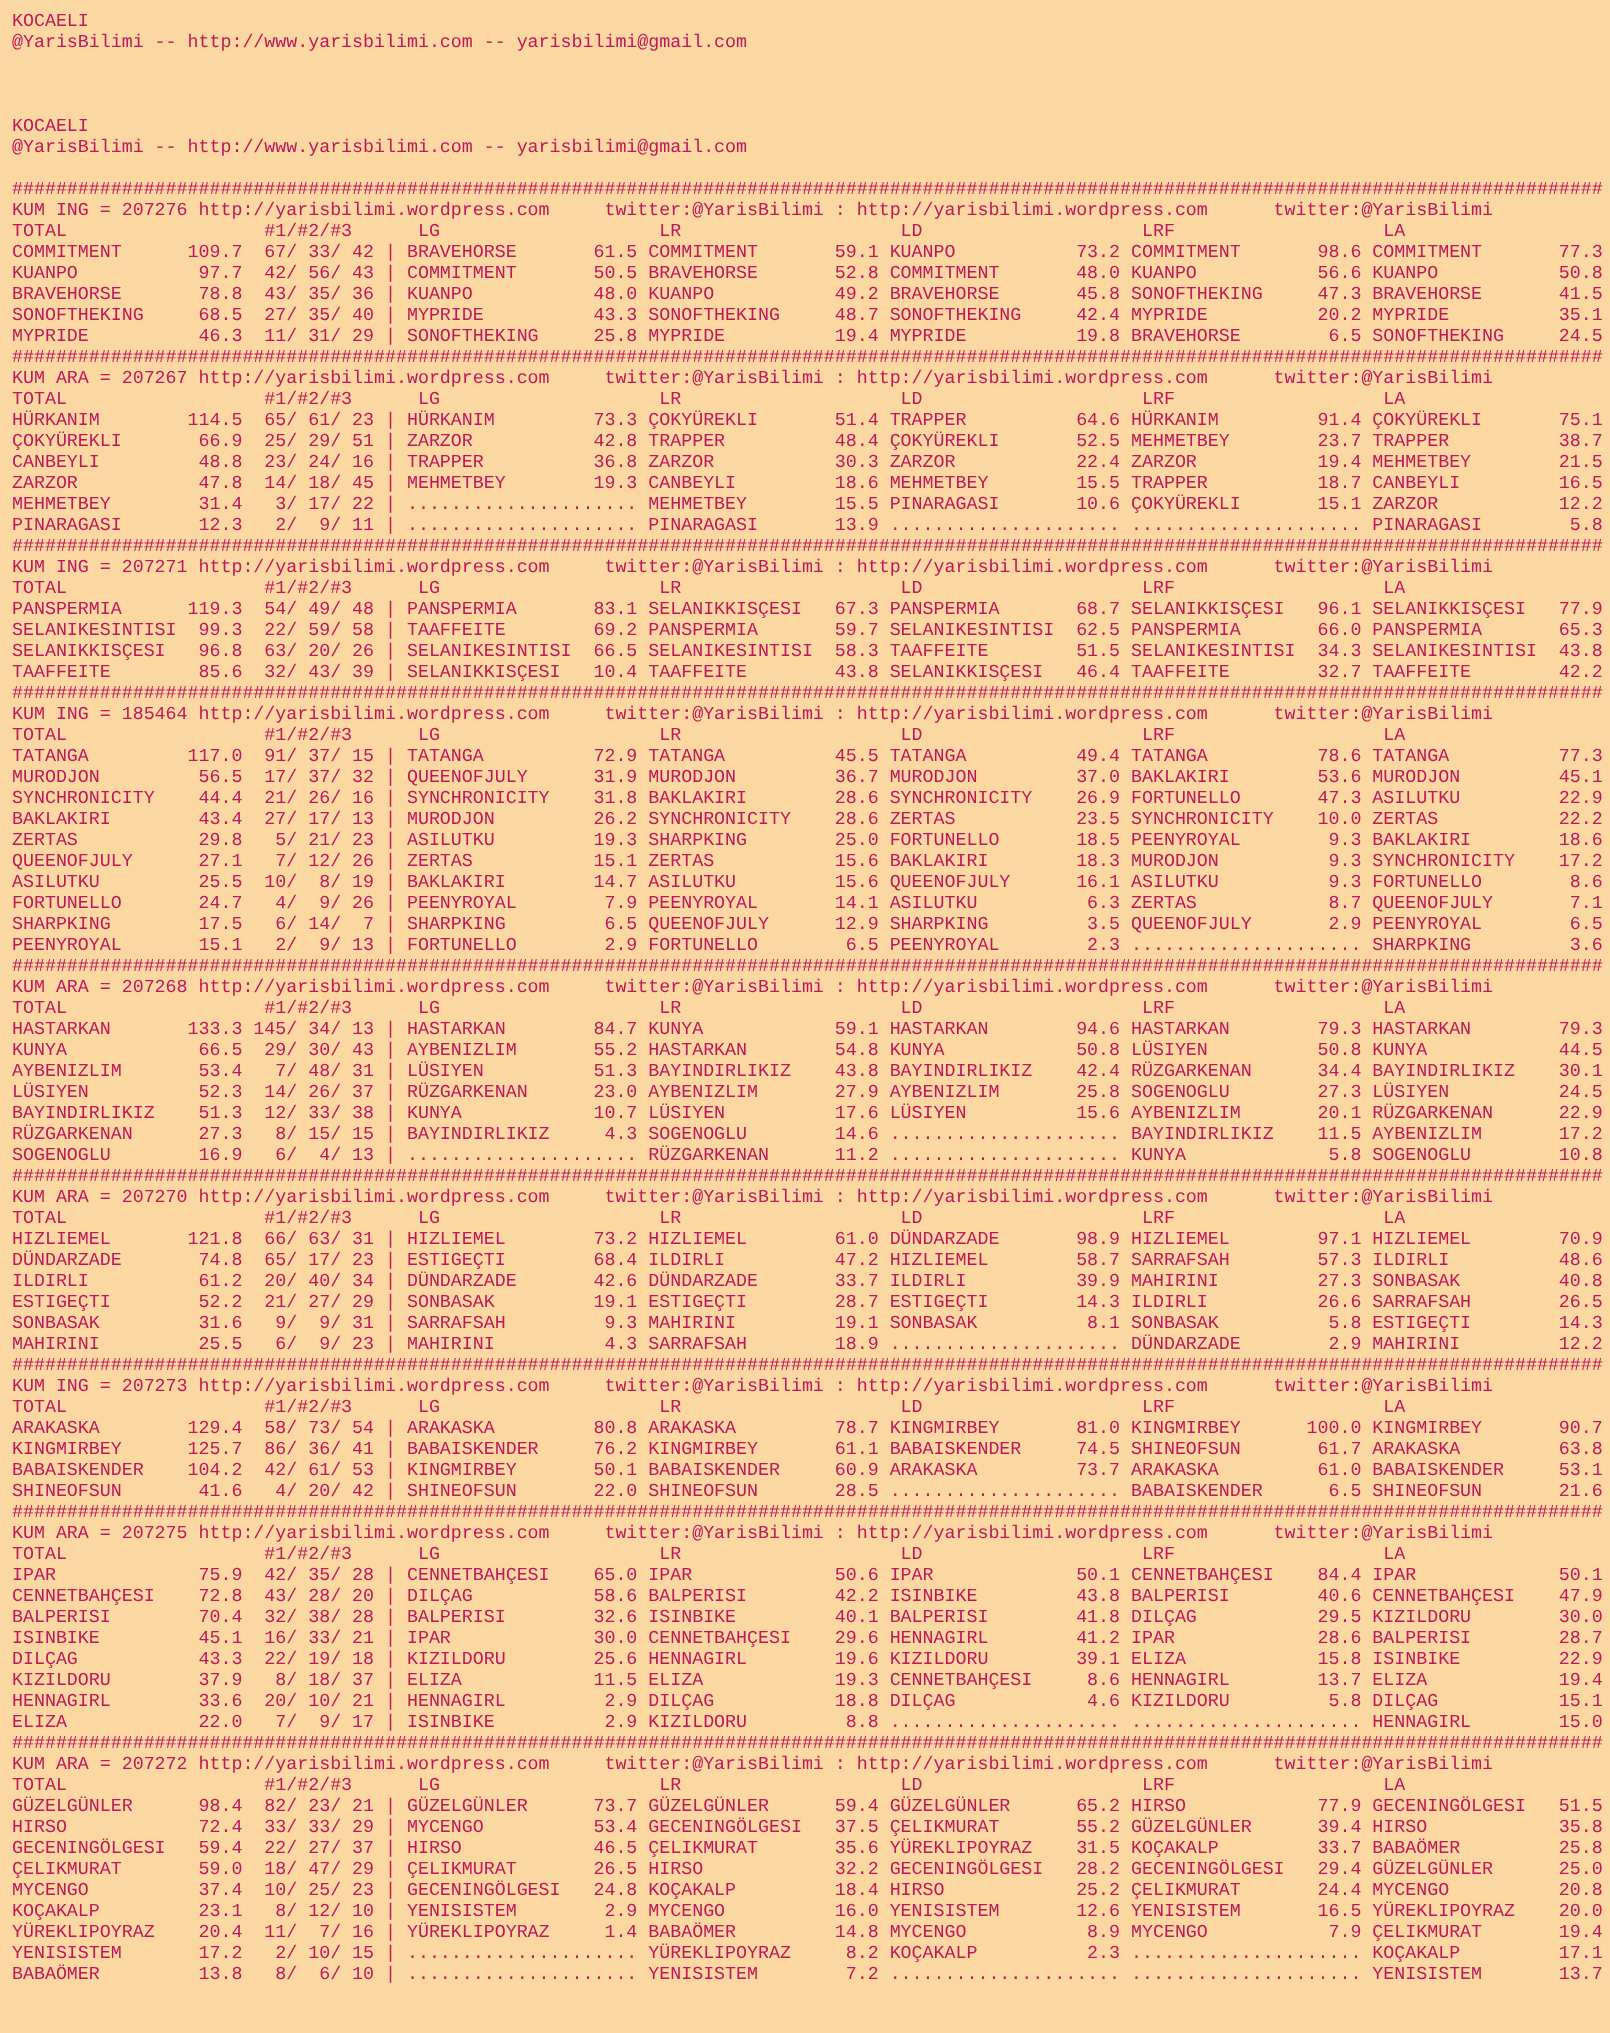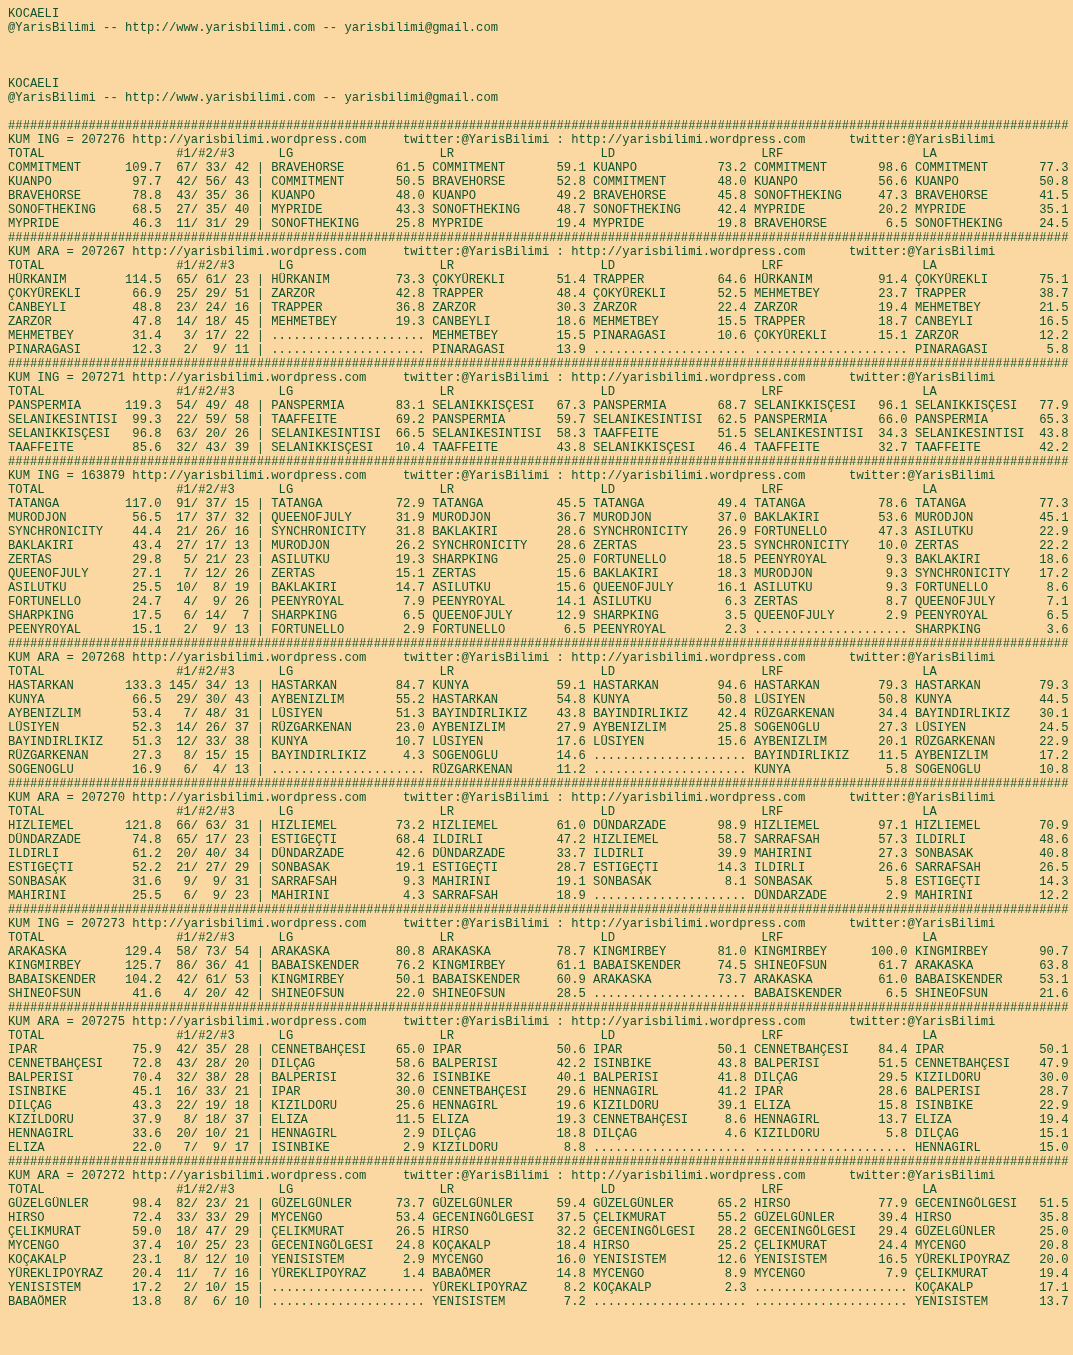--- a/index.html
+++ b/index.html
@@ -20,21 +20,21 @@
   .line {
     white-space: pre;
     min-height: 14px;
     height: 14px;
     overflow: visible;
   }
 </style>
 </head>
 <body style="background: rgb(251, 215, 161);">
 
-<div class="report" style="color: #14532d;">
+<div class="report" style="color: #be185d;">
   <div class="line">KOCAELI</div>
   <div class="line">@YarisBilimi -- http://www.yarisbilimi.com -- yarisbilimi@gmail.com</div>
   <div class="line"></div>
   <div class="line"></div>
   <div class="line"></div>
   <div class="line">KOCAELI</div>
   <div class="line">@YarisBilimi -- http://www.yarisbilimi.com -- yarisbilimi@gmail.com</div>
   <div class="line"></div>
   <div id="sections">
       <div class="line">#################################################################################################################################################</div>
@@ -55,21 +55,21 @@
       <div class="line">MEHMETBEY        31.4   3/ 17/ 22 | ..................... MEHMETBEY        15.5 PINARAGASI       10.6 ÇOKYÜREKLI       15.1 ZARZOR           12.2</div>
       <div class="line">PINARAGASI       12.3   2/  9/ 11 | ..................... PINARAGASI       13.9 ..................... ..................... PINARAGASI        5.8</div>
       <div class="line">#################################################################################################################################################</div>
       <div class="line">KUM ING = 207271 http://yarisbilimi.wordpress.com     twitter:@YarisBilimi : http://yarisbilimi.wordpress.com      twitter:@YarisBilimi</div>
       <div class="line">TOTAL                  #1/#2/#3      LG                    LR                    LD                    LRF                   LA</div>
       <div class="line">PANSPERMIA      119.3  54/ 49/ 48 | PANSPERMIA       83.1 SELANIKKISÇESI   67.3 PANSPERMIA       68.7 SELANIKKISÇESI   96.1 SELANIKKISÇESI   77.9</div>
       <div class="line">SELANIKESINTISI  99.3  22/ 59/ 58 | TAAFFEITE        69.2 PANSPERMIA       59.7 SELANIKESINTISI  62.5 PANSPERMIA       66.0 PANSPERMIA       65.3</div>
       <div class="line">SELANIKKISÇESI   96.8  63/ 20/ 26 | SELANIKESINTISI  66.5 SELANIKESINTISI  58.3 TAAFFEITE        51.5 SELANIKESINTISI  34.3 SELANIKESINTISI  43.8</div>
       <div class="line">TAAFFEITE        85.6  32/ 43/ 39 | SELANIKKISÇESI   10.4 TAAFFEITE        43.8 SELANIKKISÇESI   46.4 TAAFFEITE        32.7 TAAFFEITE        42.2</div>
       <div class="line">#################################################################################################################################################</div>
-      <div class="line">KUM ING = 163879 http://yarisbilimi.wordpress.com     twitter:@YarisBilimi : http://yarisbilimi.wordpress.com      twitter:@YarisBilimi</div>
+      <div class="line">KUM ING = 185464 http://yarisbilimi.wordpress.com     twitter:@YarisBilimi : http://yarisbilimi.wordpress.com      twitter:@YarisBilimi</div>
       <div class="line">TOTAL                  #1/#2/#3      LG                    LR                    LD                    LRF                   LA</div>
       <div class="line">TATANGA         117.0  91/ 37/ 15 | TATANGA          72.9 TATANGA          45.5 TATANGA          49.4 TATANGA          78.6 TATANGA          77.3</div>
       <div class="line">MURODJON         56.5  17/ 37/ 32 | QUEENOFJULY      31.9 MURODJON         36.7 MURODJON         37.0 BAKLAKIRI        53.6 MURODJON         45.1</div>
       <div class="line">SYNCHRONICITY    44.4  21/ 26/ 16 | SYNCHRONICITY    31.8 BAKLAKIRI        28.6 SYNCHRONICITY    26.9 FORTUNELLO       47.3 ASILUTKU         22.9</div>
       <div class="line">BAKLAKIRI        43.4  27/ 17/ 13 | MURODJON         26.2 SYNCHRONICITY    28.6 ZERTAS           23.5 SYNCHRONICITY    10.0 ZERTAS           22.2</div>
       <div class="line">ZERTAS           29.8   5/ 21/ 23 | ASILUTKU         19.3 SHARPKING        25.0 FORTUNELLO       18.5 PEENYROYAL        9.3 BAKLAKIRI        18.6</div>
       <div class="line">QUEENOFJULY      27.1   7/ 12/ 26 | ZERTAS           15.1 ZERTAS           15.6 BAKLAKIRI        18.3 MURODJON          9.3 SYNCHRONICITY    17.2</div>
       <div class="line">ASILUTKU         25.5  10/  8/ 19 | BAKLAKIRI        14.7 ASILUTKU         15.6 QUEENOFJULY      16.1 ASILUTKU          9.3 FORTUNELLO        8.6</div>
       <div class="line">FORTUNELLO       24.7   4/  9/ 26 | PEENYROYAL        7.9 PEENYROYAL       14.1 ASILUTKU          6.3 ZERTAS            8.7 QUEENOFJULY       7.1</div>
       <div class="line">SHARPKING        17.5   6/ 14/  7 | SHARPKING         6.5 QUEENOFJULY      12.9 SHARPKING         3.5 QUEENOFJULY       2.9 PEENYROYAL        6.5</div>
@@ -97,32 +97,33 @@
       <div class="line">KUM ING = 207273 http://yarisbilimi.wordpress.com     twitter:@YarisBilimi : http://yarisbilimi.wordpress.com      twitter:@YarisBilimi</div>
       <div class="line">TOTAL                  #1/#2/#3      LG                    LR                    LD                    LRF                   LA</div>
       <div class="line">ARAKASKA        129.4  58/ 73/ 54 | ARAKASKA         80.8 ARAKASKA         78.7 KINGMIRBEY       81.0 KINGMIRBEY      100.0 KINGMIRBEY       90.7</div>
       <div class="line">KINGMIRBEY      125.7  86/ 36/ 41 | BABAISKENDER     76.2 KINGMIRBEY       61.1 BABAISKENDER     74.5 SHINEOFSUN       61.7 ARAKASKA         63.8</div>
       <div class="line">BABAISKENDER    104.2  42/ 61/ 53 | KINGMIRBEY       50.1 BABAISKENDER     60.9 ARAKASKA         73.7 ARAKASKA         61.0 BABAISKENDER     53.1</div>
       <div class="line">SHINEOFSUN       41.6   4/ 20/ 42 | SHINEOFSUN       22.0 SHINEOFSUN       28.5 ..................... BABAISKENDER      6.5 SHINEOFSUN       21.6</div>
       <div class="line">#################################################################################################################################################</div>
       <div class="line">KUM ARA = 207275 http://yarisbilimi.wordpress.com     twitter:@YarisBilimi : http://yarisbilimi.wordpress.com      twitter:@YarisBilimi</div>
       <div class="line">TOTAL                  #1/#2/#3      LG                    LR                    LD                    LRF                   LA</div>
       <div class="line">IPAR             75.9  42/ 35/ 28 | CENNETBAHÇESI    65.0 IPAR             50.6 IPAR             50.1 CENNETBAHÇESI    84.4 IPAR             50.1</div>
-      <div class="line">CENNETBAHÇESI    72.8  43/ 28/ 20 | DILÇAG           58.6 BALPERISI        42.2 ISINBIKE         43.8 BALPERISI        51.5 CENNETBAHÇESI    47.9</div>
+      <div class="line">CENNETBAHÇESI    72.8  43/ 28/ 20 | DILÇAG           58.6 BALPERISI        42.2 ISINBIKE         43.8 BALPERISI        40.6 CENNETBAHÇESI    47.9</div>
       <div class="line">BALPERISI        70.4  32/ 38/ 28 | BALPERISI        32.6 ISINBIKE         40.1 BALPERISI        41.8 DILÇAG           29.5 KIZILDORU        30.0</div>
       <div class="line">ISINBIKE         45.1  16/ 33/ 21 | IPAR             30.0 CENNETBAHÇESI    29.6 HENNAGIRL        41.2 IPAR             28.6 BALPERISI        28.7</div>
       <div class="line">DILÇAG           43.3  22/ 19/ 18 | KIZILDORU        25.6 HENNAGIRL        19.6 KIZILDORU        39.1 ELIZA            15.8 ISINBIKE         22.9</div>
       <div class="line">KIZILDORU        37.9   8/ 18/ 37 | ELIZA            11.5 ELIZA            19.3 CENNETBAHÇESI     8.6 HENNAGIRL        13.7 ELIZA            19.4</div>
       <div class="line">HENNAGIRL        33.6  20/ 10/ 21 | HENNAGIRL         2.9 DILÇAG           18.8 DILÇAG            4.6 KIZILDORU         5.8 DILÇAG           15.1</div>
       <div class="line">ELIZA            22.0   7/  9/ 17 | ISINBIKE          2.9 KIZILDORU         8.8 ..................... ..................... HENNAGIRL        15.0</div>
       <div class="line">#################################################################################################################################################</div>
       <div class="line">KUM ARA = 207272 http://yarisbilimi.wordpress.com     twitter:@YarisBilimi : http://yarisbilimi.wordpress.com      twitter:@YarisBilimi</div>
       <div class="line">TOTAL                  #1/#2/#3      LG                    LR                    LD                    LRF                   LA</div>
       <div class="line">GÜZELGÜNLER      98.4  82/ 23/ 21 | GÜZELGÜNLER      73.7 GÜZELGÜNLER      59.4 GÜZELGÜNLER      65.2 HIRSO            77.9 GECENINGÖLGESI   51.5</div>
       <div class="line">HIRSO            72.4  33/ 33/ 29 | MYCENGO          53.4 GECENINGÖLGESI   37.5 ÇELIKMURAT       55.2 GÜZELGÜNLER      39.4 HIRSO            35.8</div>
+      <div class="line">GECENINGÖLGESI   59.4  22/ 27/ 37 | HIRSO            46.5 ÇELIKMURAT       35.6 YÜREKLIPOYRAZ    31.5 KOÇAKALP         33.7 BABAÖMER         25.8</div>
       <div class="line">ÇELIKMURAT       59.0  18/ 47/ 29 | ÇELIKMURAT       26.5 HIRSO            32.2 GECENINGÖLGESI   28.2 GECENINGÖLGESI   29.4 GÜZELGÜNLER      25.0</div>
       <div class="line">MYCENGO          37.4  10/ 25/ 23 | GECENINGÖLGESI   24.8 KOÇAKALP         18.4 HIRSO            25.2 ÇELIKMURAT       24.4 MYCENGO          20.8</div>
       <div class="line">KOÇAKALP         23.1   8/ 12/ 10 | YENISISTEM        2.9 MYCENGO          16.0 YENISISTEM       12.6 YENISISTEM       16.5 YÜREKLIPOYRAZ    20.0</div>
       <div class="line">YÜREKLIPOYRAZ    20.4  11/  7/ 16 | YÜREKLIPOYRAZ     1.4 BABAÖMER         14.8 MYCENGO           8.9 MYCENGO           7.9 ÇELIKMURAT       19.4</div>
       <div class="line">YENISISTEM       17.2   2/ 10/ 15 | ..................... YÜREKLIPOYRAZ     8.2 KOÇAKALP          2.3 ..................... KOÇAKALP         17.1</div>
       <div class="line">BABAÖMER         13.8   8/  6/ 10 | ..................... YENISISTEM        7.2 ..................... ..................... YENISISTEM       13.7</div>
     </div>
 </div>
 
 </body></html>

